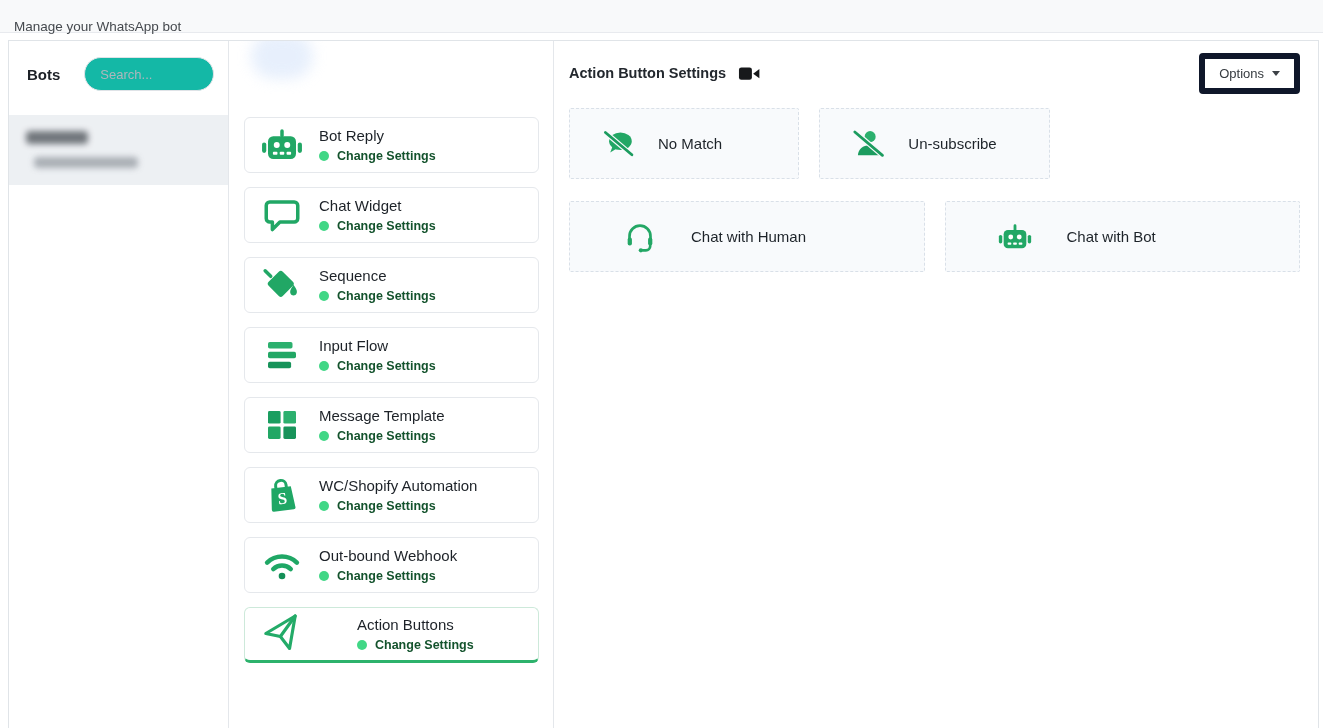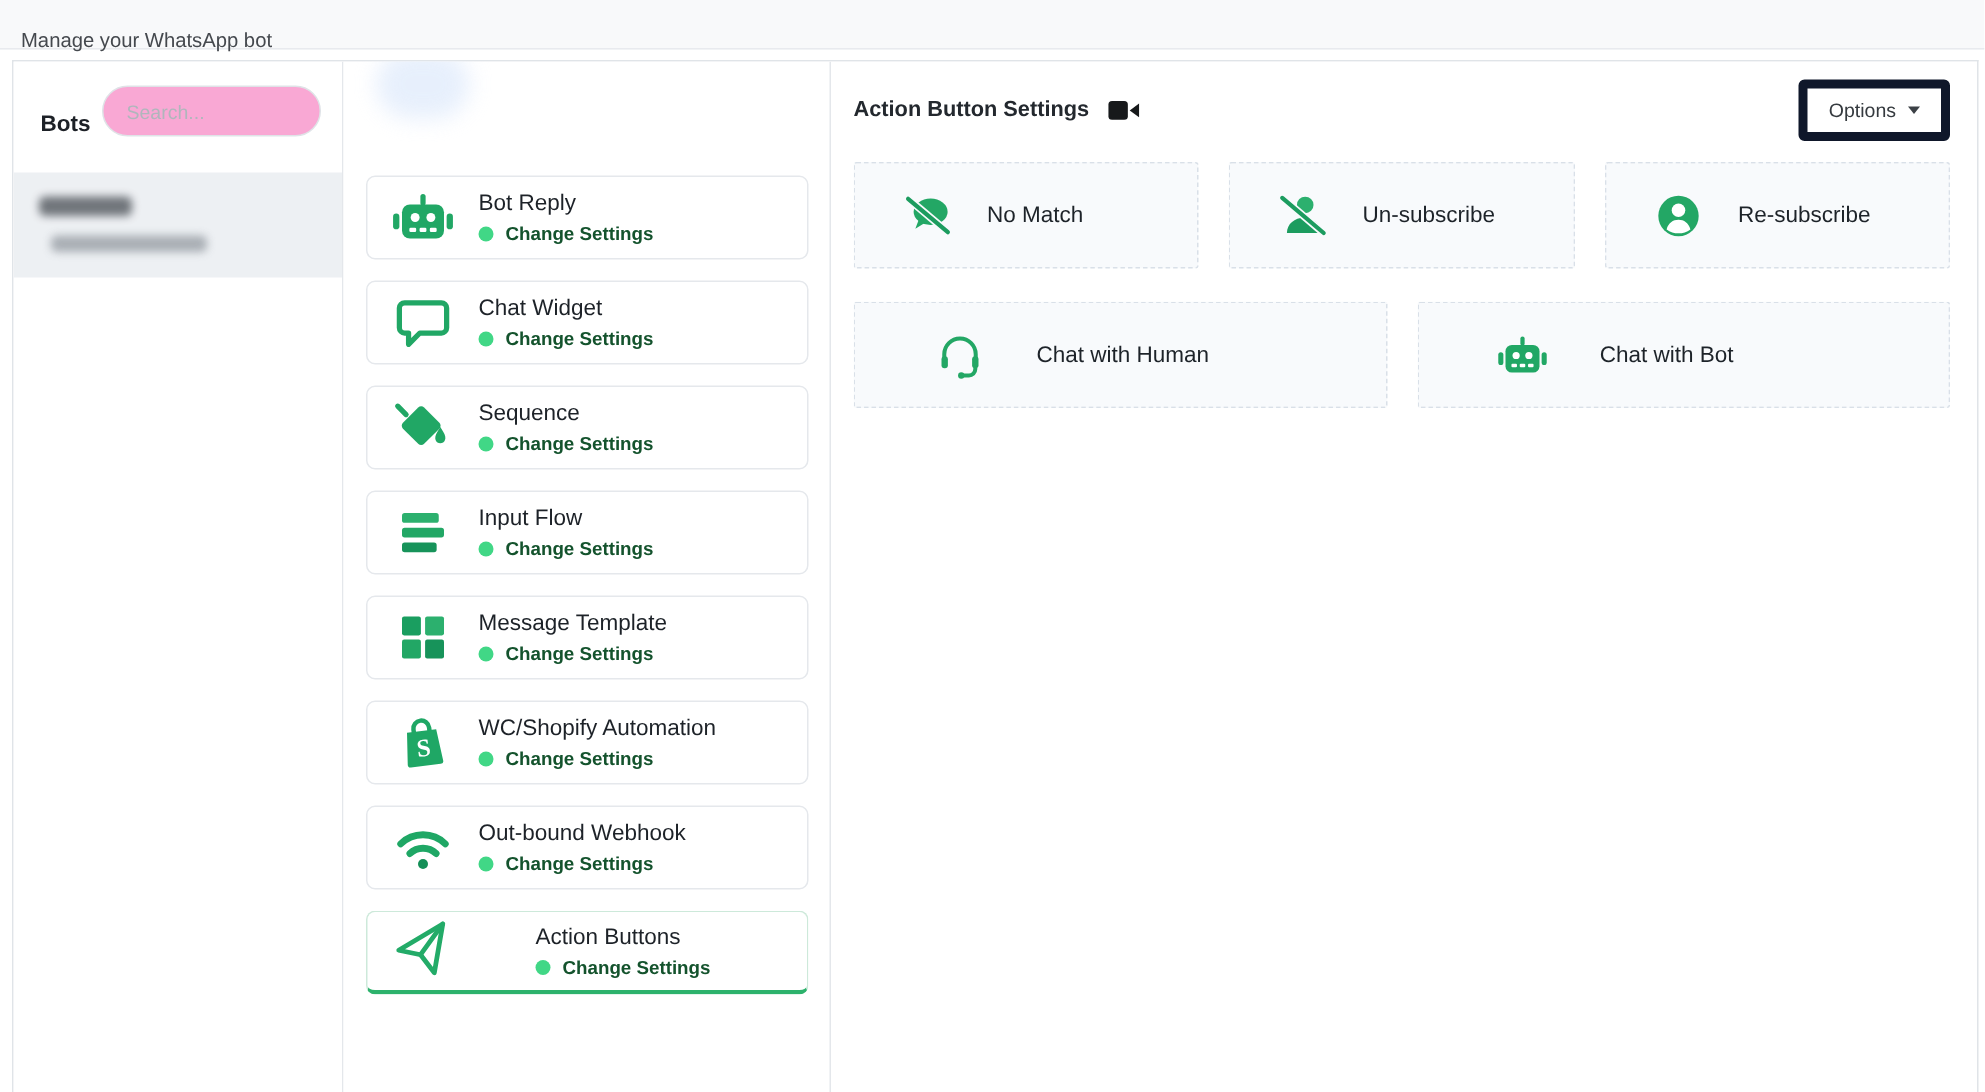--- a/index.html
+++ b/index.html
@@ -11,24 +11,24 @@
     display:flex; align-items:center; padding-left:14px; }
   .topbar-title { font-size:13.5px; color:#45494e;margin-top:20px; }
 
   
   .container { position:absolute; left:8px; top:40px; right:4px; bottom:0;
     background:#fff; border:1px solid #e0e4e8; border-bottom:none;
     display:flex; overflow:hidden; }
 
   
   .sidebar { width:220px; border-right:1px solid #e4e7eb; background:#fff; flex-shrink:0; }
-  .sidebar-head { display:flex; align-items:flex-end; gap:8px; padding:16px 14px 0 18px; }
+  .sidebar-head { display:flex; align-items:center; gap:24px; padding:16px 14px 0 18px; }
   .sidebar-title { font-size:15px; font-weight:700; color:#1d2127; }
   .search { flex:1; min-width:0; height:34px; border:1px solid #dfe3e7; border-radius:17px;
-    padding:0 15px; font-size:13px; color:#495057; outline:none; background:#f9a8d4;
+    padding:0 15px; font-size:13px; color:#495057; outline:none; background:#14b8a6;
     font-family:"Liberation Sans", sans-serif; }
   .search::placeholder { color:#b0b6bc; }
   .bot-item { margin-top:24px; height:70px; background:#edf0f3; position:relative; cursor:pointer; }
   .redact { position:absolute; border-radius:4px; filter:blur(3px); }
   .redact.name  { left:17px; top:16px; width:62px;  height:13px; background:#5b6066; opacity:.85; }
   .redact.phone { left:25px; top:42px; width:104px; height:11px; background:#989ea5; opacity:.8; }
 
   
   .features { width:325px; border-right:1px solid #e4e7eb; flex-shrink:0;
     position:relative; padding-top:76px; background:#fff; }
@@ -273,30 +273,20 @@
       <div class="acard">
         <span class="aicon">
           <svg viewBox="0 0 24 24">
               <circle cx="12.8" cy="6.8" r="3.9" fill="#2cb06e"></circle>
               <path d="M4.2 20c0-4.4 3.7-7.2 8-7.2s8 2.8 8 7.2z" fill="#1c9c5f"></path>
               <line x1="1.5" y1="3" x2="22" y2="20.5" stroke="#f8fafc" stroke-width="3.6"></line>
               <line x1="2" y1="3.5" x2="21.5" y2="20" stroke="#1c9c5f" stroke-width="2" stroke-linecap="round"></line>
             </svg>
         </span>
         <span class="alabel">Un-subscribe</span>
-      </div>
-      <div class="acard">
-        <span class="aicon">
-          <svg viewBox="0 0 24 24">
-              <circle cx="12" cy="12" r="9.5" fill="#23a765"></circle>
-              <circle cx="12" cy="9.3" r="3.2" fill="#fff"></circle>
-              <path d="M6.4 18.3c.8-3 3-4.5 5.6-4.5s4.8 1.5 5.6 4.5a9.5 9.5 0 0 1-11.2 0z" fill="#fff"></path>
-            </svg>
-        </span>
-        <span class="alabel">Re-subscribe</span>
       </div>
     </div>
 
     <div class="agrid c2">
       <div class="acard">
         <span class="aicon">
           <svg viewBox="0 0 24 24" fill="none" stroke="#23a765" stroke-width="1.9" stroke-linecap="round">
               <path d="M4.6 14v-2.6a7.4 7.4 0 0 1 14.8 0V14"></path>
               <rect x="3.3" y="12.4" width="3" height="5.6" rx="1.4" fill="#23a765" stroke="none"></rect>
               <rect x="17.7" y="12.4" width="3" height="5.6" rx="1.4" fill="#23a765" stroke="none"></rect>

